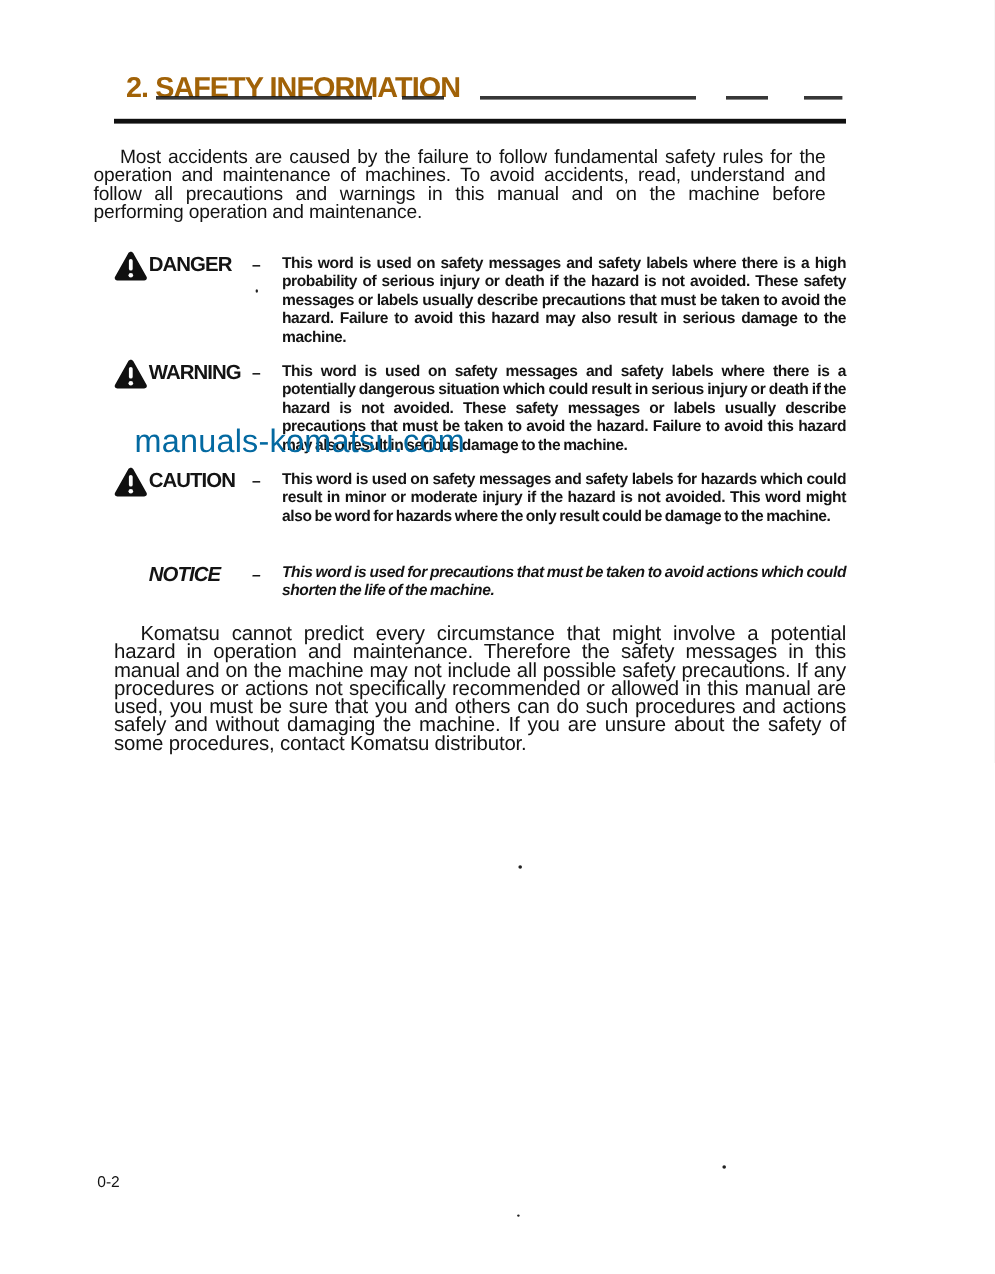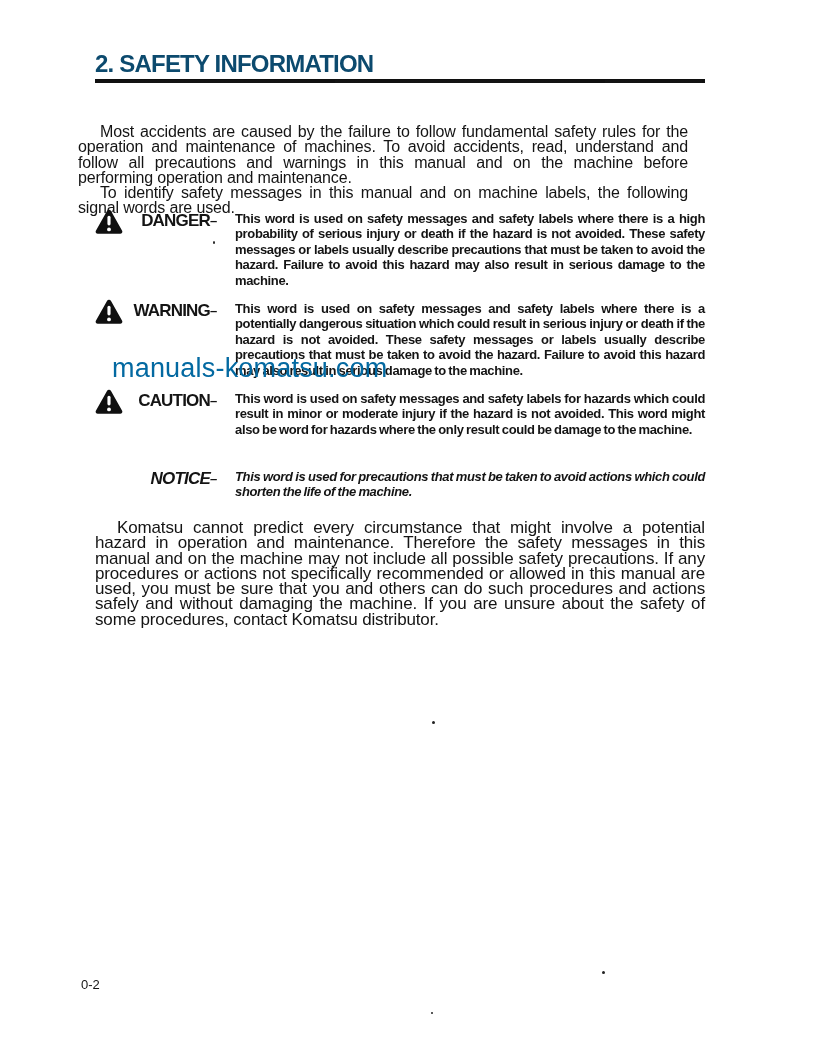--- a/index.html
+++ b/index.html
@@ -15,25 +15,25 @@
   }
   .title-wrap {
     position: absolute;
     left: 95px;
     top: 50px;
     width: 610px;
     border-bottom: 4px solid #101010;
     padding-bottom: 1px;
   }
   .title {
-    margin: 0;
+    margin: 10px;
     font-size: 24px;
     font-weight: bold;
     letter-spacing: -0.8px;
-    color: #0c4a6e;
+    color: #a16207;
     white-space: nowrap;
   }
   .title-underline2 {
     position: absolute;
     left: 130px;
     top: 80px;
     width: 572px;
     height: 3px;
     background: repeating-linear-gradient(90deg,
       #141414 0 180px, transparent 180px 205px,
@@ -65,21 +65,20 @@
   .row-caution { top: 391px; }
   .row-notice  { top: 469px; font-style: italic; }
   .signal-icon-cell { display: block; height: 27px; }
   .signal-icon-cell svg { display: block; margin-top: -3px; }
   .signal-label {
     font-size: 17px;
     font-weight: bold;
     letter-spacing: -0.8px;
     padding-top: 0px;
     white-space: nowrap;
-    text-align: right;
   }
   .signal-dash {
     font-size: 13px;
     font-weight: bold;
     padding-top: 2px;
     text-align: left;
   }
   .signal-desc {
     font-size: 13px;
     font-weight: bold;
@@ -141,21 +140,20 @@
 
 <div class="page">
 
   <div class="title-wrap">
     <h1 class="title">2.  SAFETY INFORMATION</h1>
   </div>
   <div class="title-underline2"></div>
 
   <div class="intro">
     <p>Most accidents are caused by the failure to follow fundamental safety rules for the operation and maintenance of machines. To avoid accidents, read, understand and follow all precautions and warnings in this manual and on the machine before performing operation and maintenance.</p>
-    <p>To identify safety messages in this manual and on machine labels, the following signal words are used.</p>
   </div>
 
   <div class="signal-row row-danger">
     <span class="signal-icon-cell">
       <svg width="28" height="27" viewBox="0 0 32 30" aria-hidden="true">
         <path d="M16 1.5 C17 1.5 17.8 2 18.3 2.9 L31 25.5 C31.9 27.2 30.7 29 28.8 29 H3.2 C1.3 29 0.1 27.2 1 25.5 L13.7 2.9 C14.2 2 15 1.5 16 1.5 Z" fill="#101010"></path>
         <rect x="14.2" y="8.5" width="3.6" height="11" rx="1.8" fill="#ffffff"></rect>
         <circle cx="16" cy="24" r="2.2" fill="#ffffff"></circle>
       </svg>
     </span>

